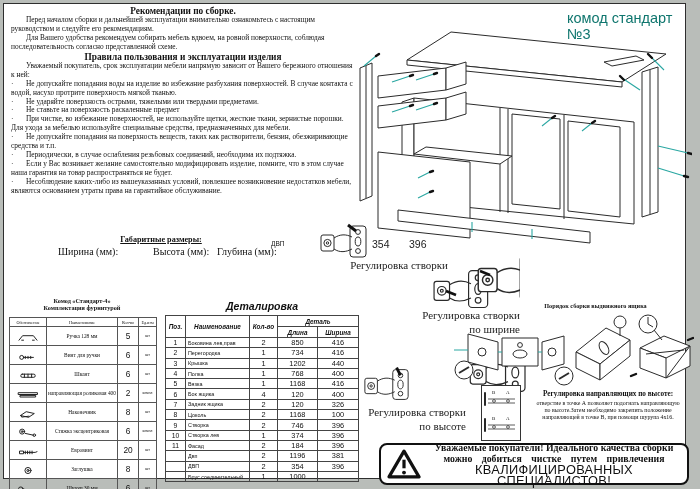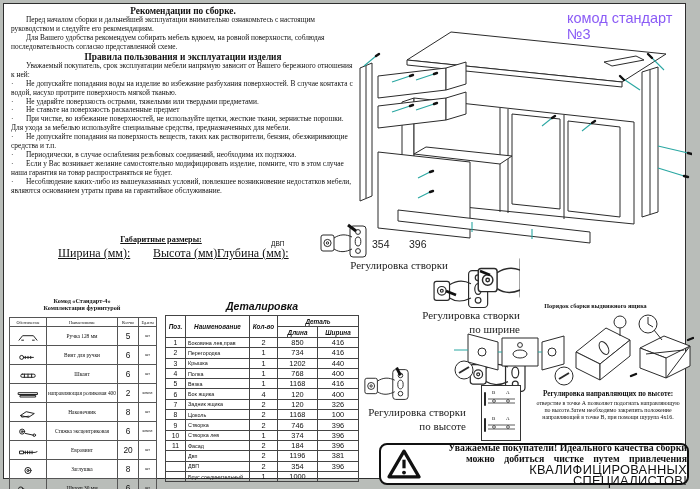--- a/index.html
+++ b/index.html
@@ -16,21 +16,21 @@
   
   .rec{left:7px;top:2px;width:344px;font-size:7.4px;line-height:8.95px;}
   .rec .h{font-size:9.3px;font-weight:bold;text-align:center;margin:1px 0 0 0;}
   .rec p{margin:0;text-indent:15px;}
   .rec p.bullet{text-indent:0;}
   .rec .mk::before{content:"\00B7";display:inline-block;width:4px;}
   .rec .mk{display:inline-block;width:15px;}
   
   .dims-title{left:7px;top:231px;width:300px;text-align:center;font-weight:bold;
     text-decoration:underline;font-size:8.2px;}
-  .dim-lbl{font-size:12px;text-decoration:underline;}
+  .dim-lbl{font-size:10px;}
   .dvp-lbl{font-size:6.6px;font-family:"Liberation Sans",sans-serif;}
   .hinge-nums{font-size:10.5px;font-family:"Liberation Sans",sans-serif;color:#222;}
   
   .hw-title{left:8px;top:293px;width:140px;text-align:center;font-weight:bold;
     font-size:6.2px;line-height:7.2px;}
   table{border-collapse:collapse;}
   .hw{left:5px;top:313px;}
   .hw table{width:143px;table-layout:fixed;}
   .hw td,.hw th{border:1px solid #555;padding:0;text-align:center;overflow:hidden;
     white-space:nowrap;height:8.7px;}
@@ -46,29 +46,29 @@
   .parts{left:161px;top:311px;}
   .parts table{width:193px;table-layout:fixed;}
   .parts td,.parts th{border:1px solid #444;padding:0;text-align:center;overflow:hidden;
     white-space:nowrap;}
   .parts th{font-size:6.4px;font-style:italic;font-family:"Liberation Sans",sans-serif;height:10px;}
   .parts td{height:9.3px;font-family:"Liberation Sans",sans-serif;}
   .parts td.pc{font-size:6.8px;}
   .parts td.nc{font-size:5.4px;text-align:left;padding-left:2px;}
   .parts td.qc,.parts td.lc,.parts td.wc{font-size:7.4px;}
   
-  .doc-title{left:563px;top:6px;font-size:14.5px;font-family:"Liberation Sans",sans-serif;color:#8b5cf6;}
+  .doc-title{left:563px;top:6px;font-size:14.5px;font-family:"Liberation Sans",sans-serif;color:#0f766e;}
   .adj-lbl{text-align:right;font-size:11px;line-height:13.5px;color:#222;}
   .order-title{left:524px;top:298px;width:135px;font-size:6.2px;font-weight:bold;text-align:center;}
   .rails-title{left:520px;top:386px;width:168px;font-size:7.2px;font-weight:bold;text-align:center;}
   .rails-text{left:516px;top:396px;width:176px;font-size:5.9px;line-height:7.2px;text-align:center;}
   
   .warn{left:375px;top:439px;width:306px;height:38px;border:2.5px solid #111;border-radius:8px;
     background:#fff;display:flex;align-items:center;}
-  .warn .txt{flex:1;text-align:right;line-height:11px;}
+  .warn .txt{flex:1;text-align:center;line-height:11px;}
   .warn .l1,.warn .l2{font-weight:bold;font-size:9.8px;}
   .warn .l2{word-spacing:7px;}
   .warn .l3{font-size:12.8px;font-family:"Liberation Sans",sans-serif;letter-spacing:.3px;}
   .diag{stroke:#2b2b2b;fill:#fff;stroke-width:1;stroke-linejoin:round;}
 </style>
 </head>
 <body>
 
 <svg width="0" height="0" style="position:absolute" aria-hidden="true">
   <symbol id="hingeSym" viewBox="0 0 52 38">

